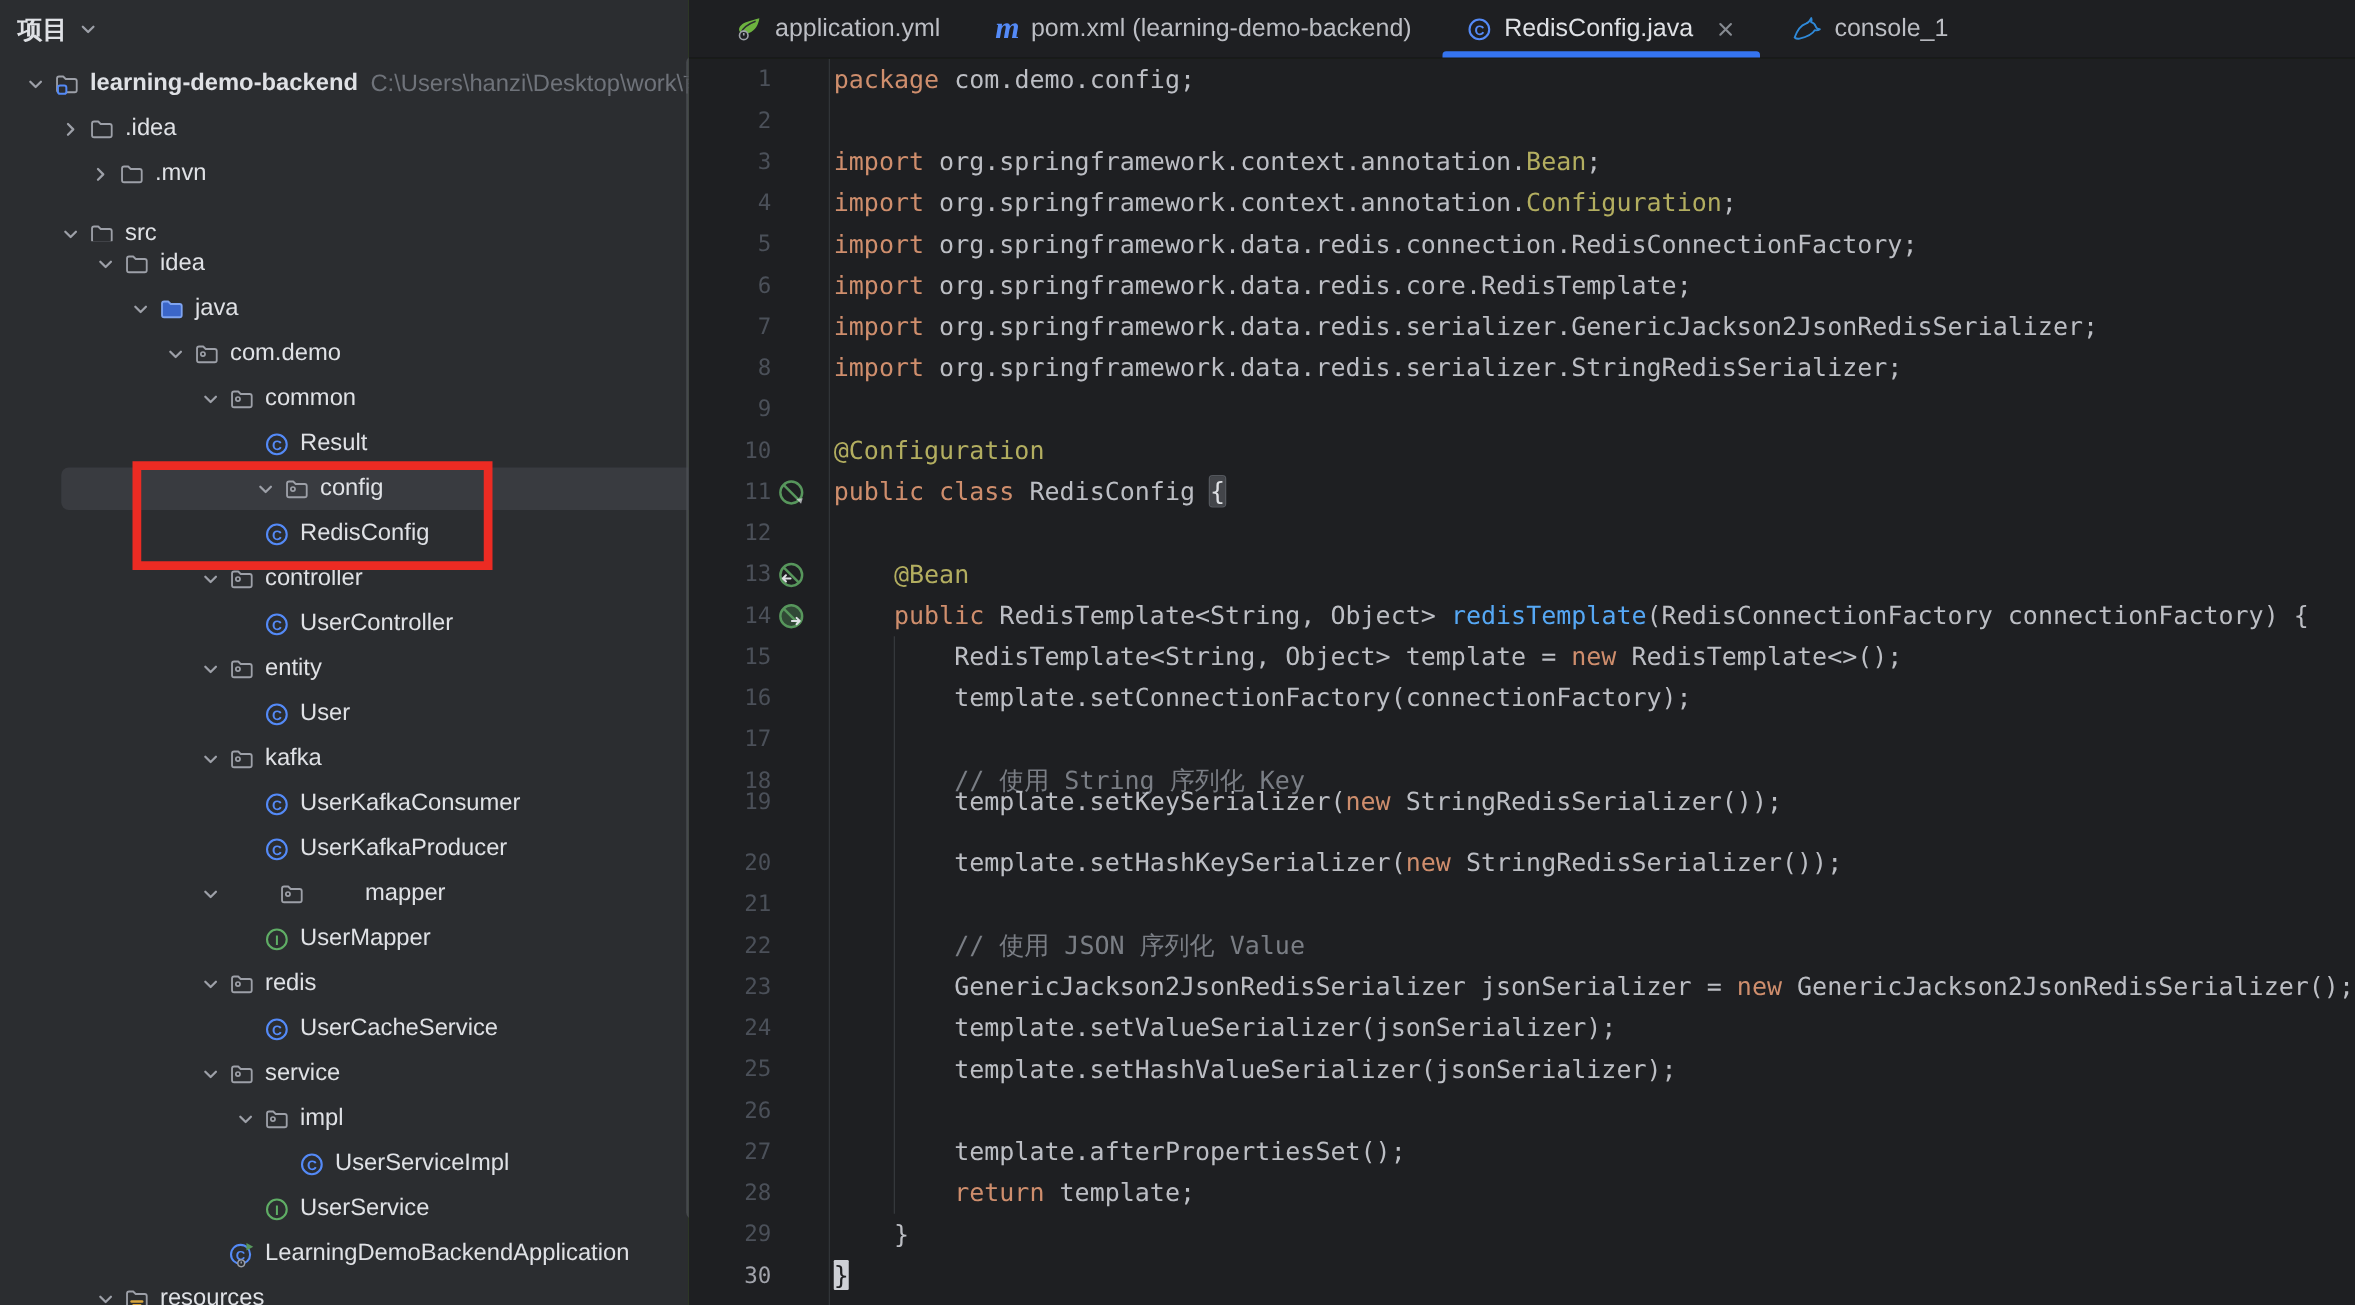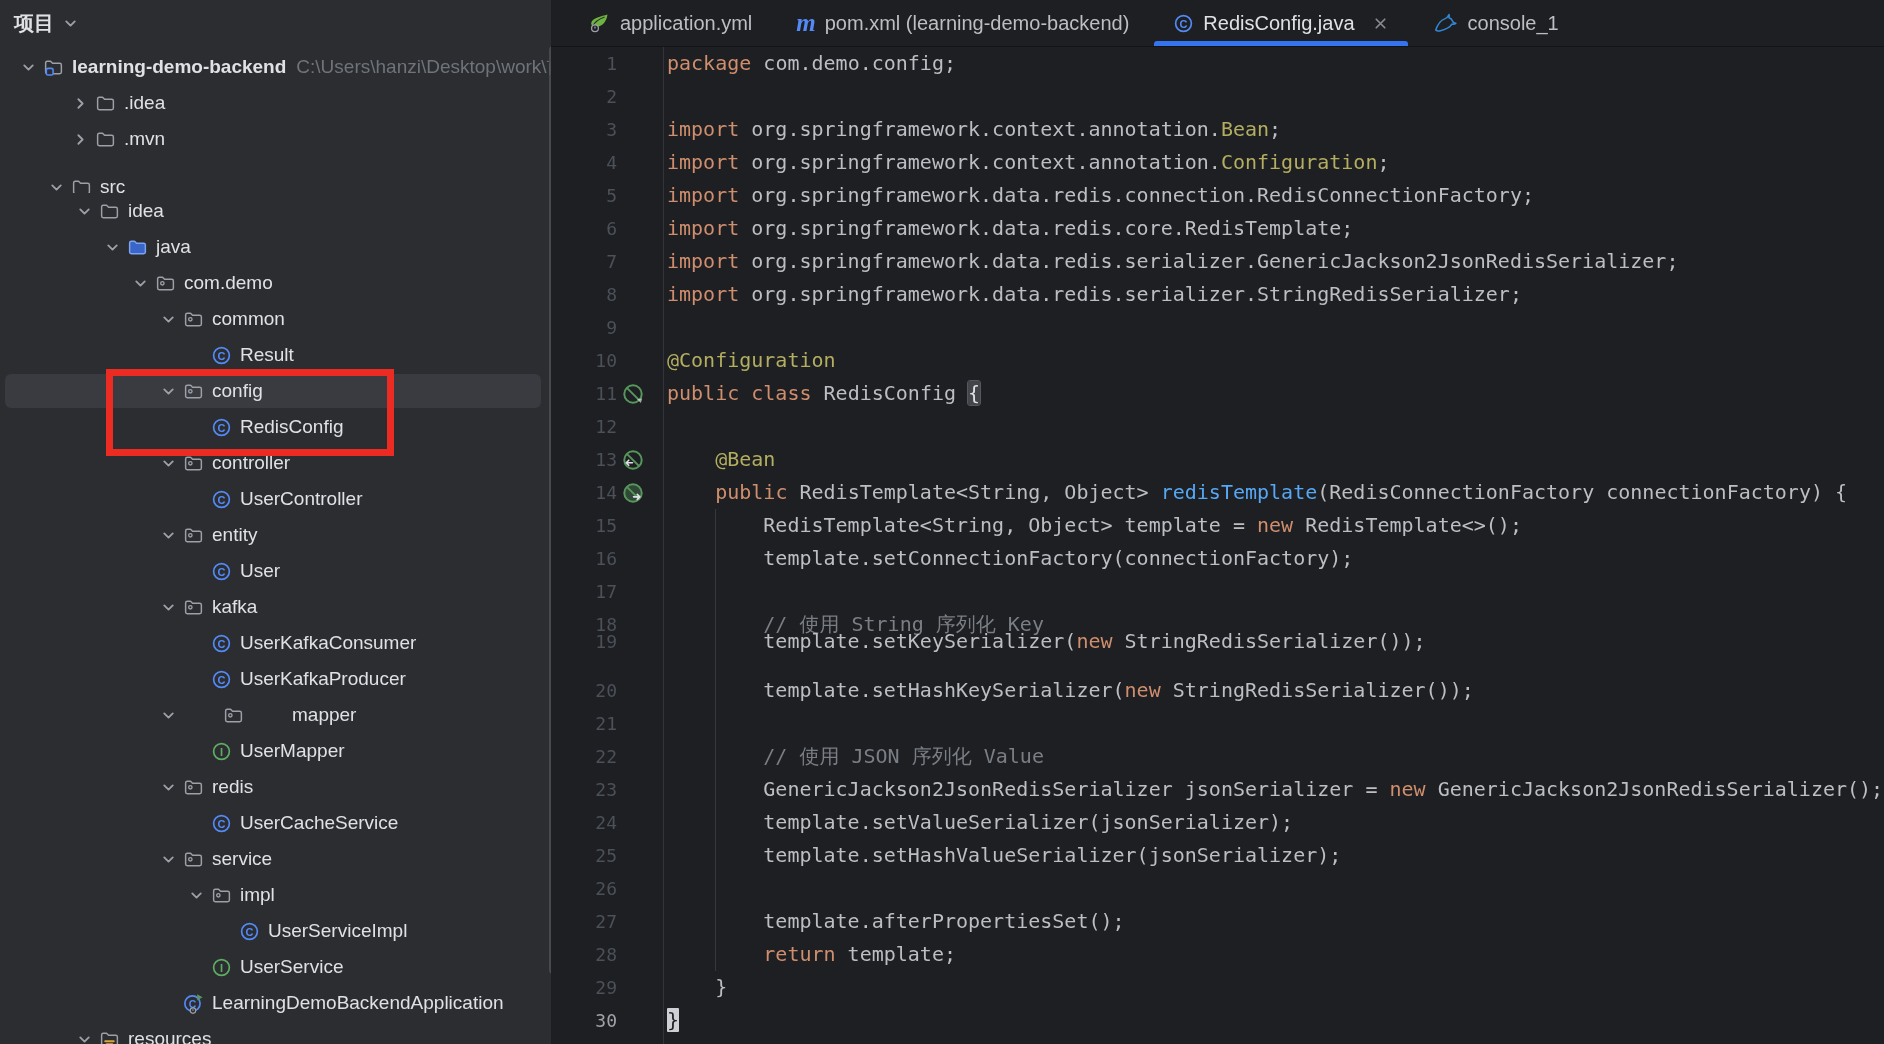--- a/index.html
+++ b/index.html
@@ -89,21 +89,21 @@
               <svg width="21" height="21" viewBox="0 0 20 20">
     <path d="M2.5 5.6c0-.9.7-1.6 1.6-1.6h3.1l1.9 1.9h6.8c.9 0 1.6.7 1.6 1.6v6.9c0 .9-.7 1.6-1.6 1.6H4.1c-.9 0-1.6-.7-1.6-1.6z" fill="none" stroke="#9da0a8" stroke-width="1.4" stroke-linejoin="round"></path>
                 <rect x="3.2" y="10.8" width="6.4" height="6.4" rx="1.6" fill="#2b2d30" stroke="#548af7" stroke-width="1.5"></rect>
               </svg>
             </span>
             <span class="tlabel bold">learning-demo-backend</span>
             <span class="tpath">C:\Users\hanzi\Desktop\work\前</span>
           </div>
         </div>
         <div class="trow" style="top: 85px;">
-          <div class="t-inner" style="padding-left: 68px;">
+          <div class="t-inner" style="padding-left: 44px;">
             <span class="chev">
               <svg width="17" height="17" viewBox="0 0 16 16">
                 <path d="M6 4l4 4-4 4" fill="none" stroke="#9da0a8" stroke-width="1.7" stroke-linecap="round" stroke-linejoin="round"></path>
               </svg>
             </span>
             <span class="ticon">
               <svg width="21" height="21" viewBox="0 0 20 20">
     <path d="M2.5 5.6c0-.9.7-1.6 1.6-1.6h3.1l1.9 1.9h6.8c.9 0 1.6.7 1.6 1.6v6.9c0 .9-.7 1.6-1.6 1.6H4.1c-.9 0-1.6-.7-1.6-1.6z" fill="none" stroke="#9da0a8" stroke-width="1.4" stroke-linejoin="round"></path>
               </svg>
             </span>
@@ -207,21 +207,21 @@
             <span class="chev"></span>
             <span class="ticon">
               <svg width="21" height="21" viewBox="0 0 20 20">
     <circle cx="10" cy="10" r="7.5" fill="none" stroke="#548af7" stroke-width="1.6"></circle>
     <text x="10" y="14" text-anchor="middle" font-size="10.5" font-weight="bold" font-family="Liberation Sans, sans-serif" fill="#548af7">C</text>
               </svg>
             </span>
             <span class="tlabel">Result</span>
           </div>
         </div>
-        <div class="trow" style="top: 373px;">
+        <div class="trow" style="top: 373px; margin-left: 44px;">
           <div class="sel-bg"></div>
           <div class="t-inner" style="padding-left: 156px;">
             <span class="chev">
               <svg width="17" height="17" viewBox="0 0 16 16">
                 <path d="M4 6l4 4 4-4" fill="none" stroke="#9da0a8" stroke-width="1.7" stroke-linecap="round" stroke-linejoin="round"></path>
               </svg>
             </span>
             <span class="ticon">
               <svg width="21" height="21" viewBox="0 0 20 20">
     <path d="M2.5 5.6c0-.9.7-1.6 1.6-1.6h3.1l1.9 1.9h6.8c.9 0 1.6.7 1.6 1.6v6.9c0 .9-.7 1.6-1.6 1.6H4.1c-.9 0-1.6-.7-1.6-1.6z" fill="none" stroke="#9da0a8" stroke-width="1.4" stroke-linejoin="round"></path>

